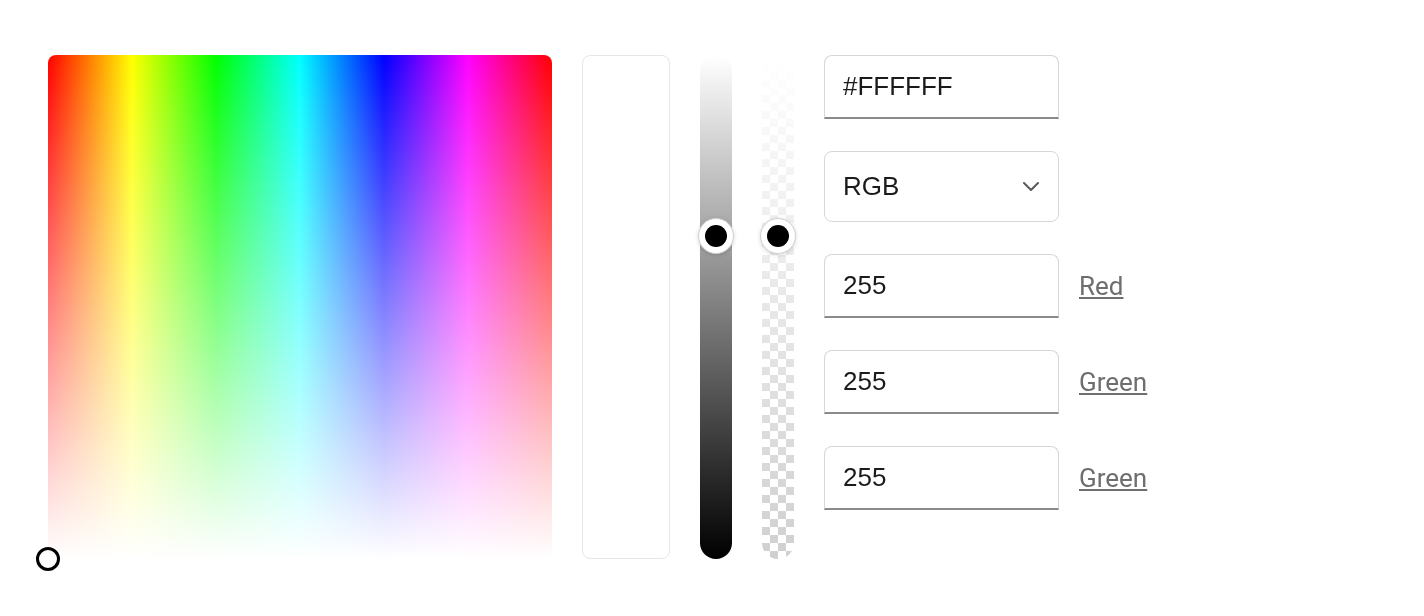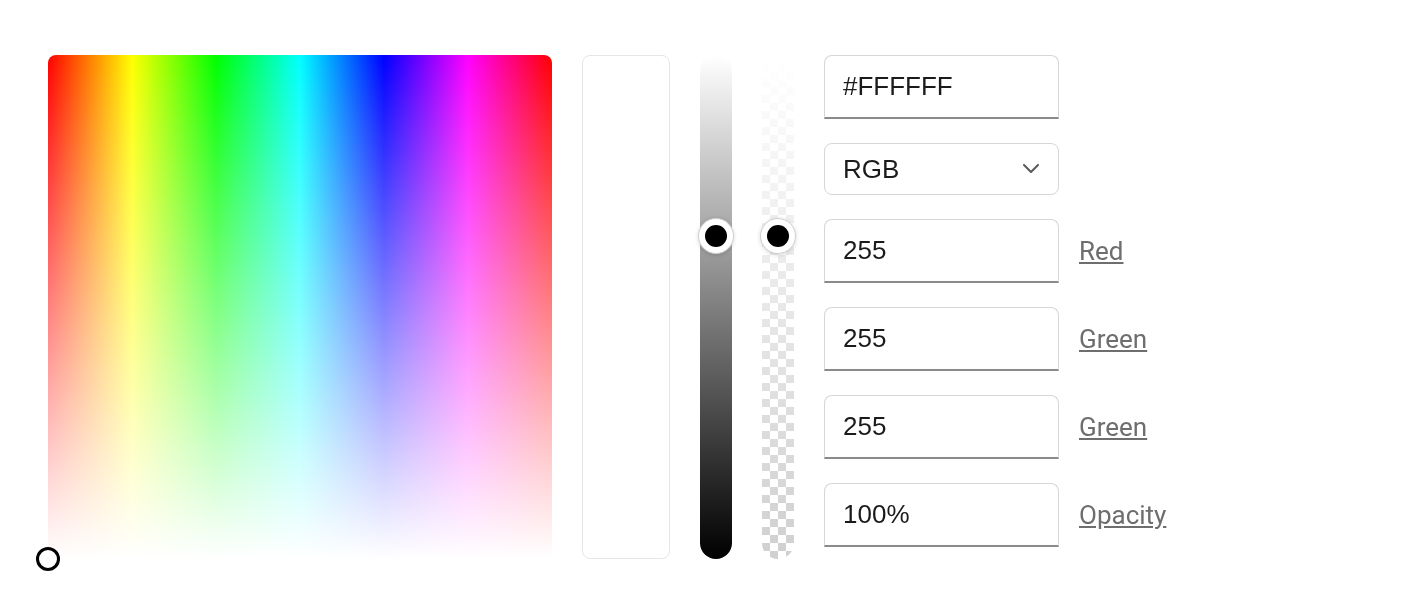--- a/index.html
+++ b/index.html
@@ -99,21 +99,21 @@
     }
     .lightness-slider .slider-handle {
       top: 36%;
     }
     .alpha-slider .slider-handle {
       top: 36%;
     }
     .fields {
       display: flex;
       flex-direction: column;
-      gap: 24px;
+      gap: 32px;
     }
     .field-row {
       display: flex;
       align-items: center;
       gap: 20px;
     }
     .text-input {
       width: 235px;
       height: 64px;
       padding: 0 18px;
@@ -121,21 +121,21 @@
       color: #1b1b1b;
       background: #ffffff;
       border: 1px solid #d6d6d6;
       border-bottom: 2px solid #8a8a8a;
       border-radius: 8px 8px 0 0;
       outline: none;
     }
     .select-wrap {
       position: relative;
       width: 235px;
-      height: 52px;
+      height: 71px;
     }
     .select-button {
       width: 100%;
       height: 100%;
       padding: 0 18px;
       font-size: 26px;
       color: #1b1b1b;
       background: #ffffff;
       border: 1px solid #d6d6d6;
       border-radius: 8px;
@@ -204,20 +204,16 @@
     <div class="field-row">
       <input type="text" class="text-input" value="255" style="">
       <span class="field-label">Green</span>
     </div>
 
     <div class="field-row">
       <input type="text" class="text-input" value="255" style="">
       <span class="field-label">Green</span>
     </div>
 
-    <div class="field-row">
-      <input type="text" class="text-input" value="100%" style="">
-      <span class="field-label">Opacity</span>
-    </div>
 
   </div>
 
 </div>
 
 </body></html>

